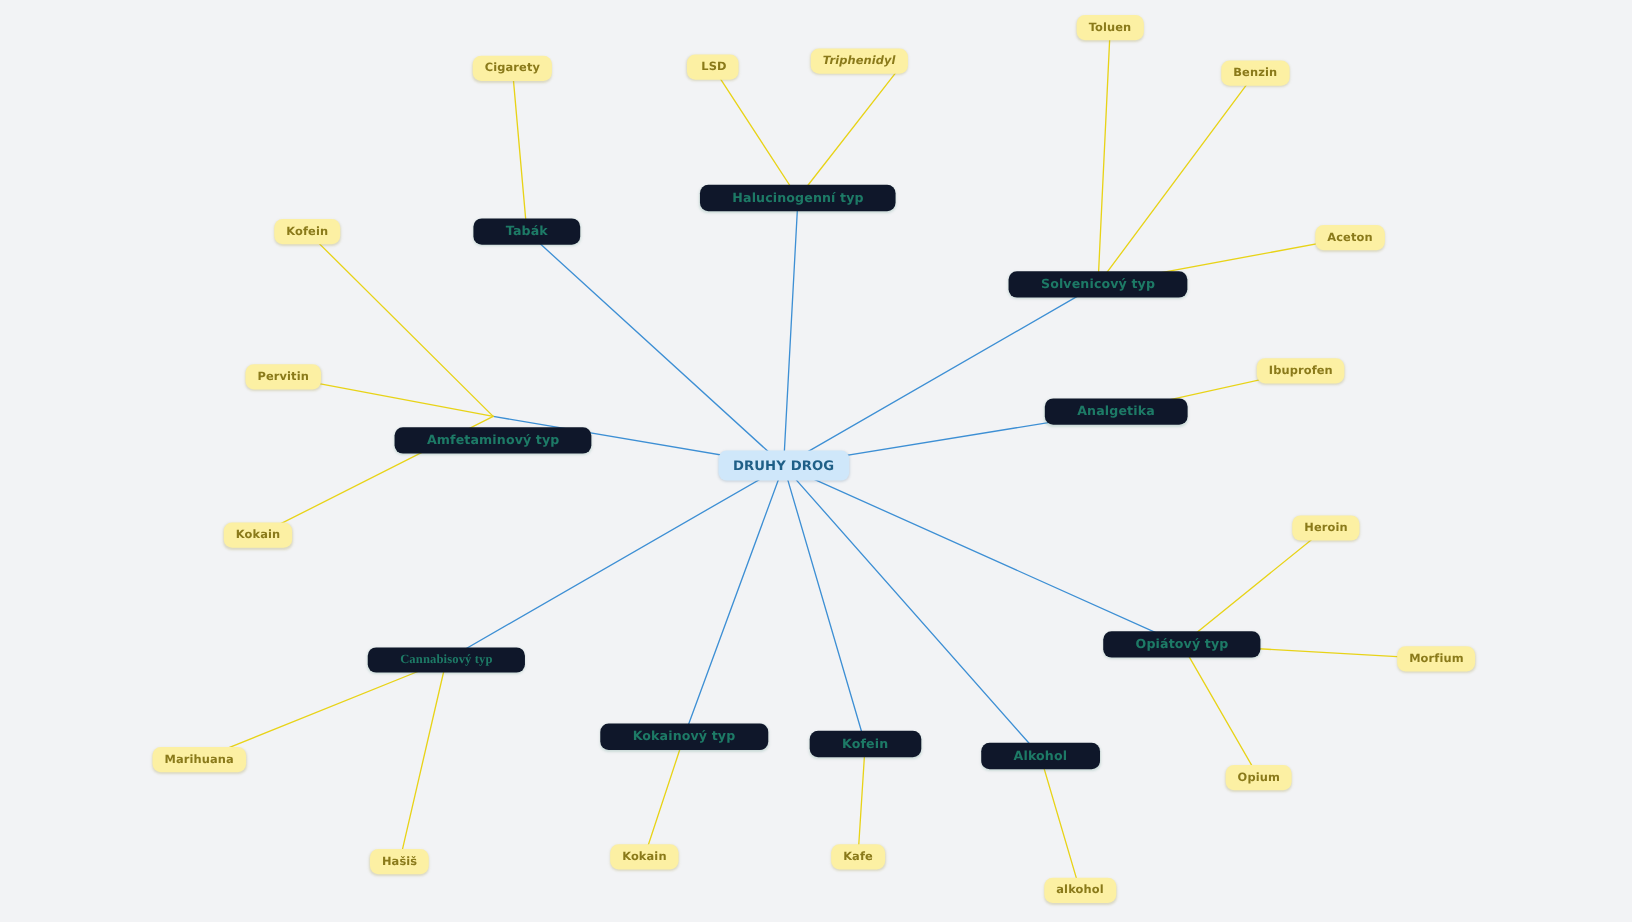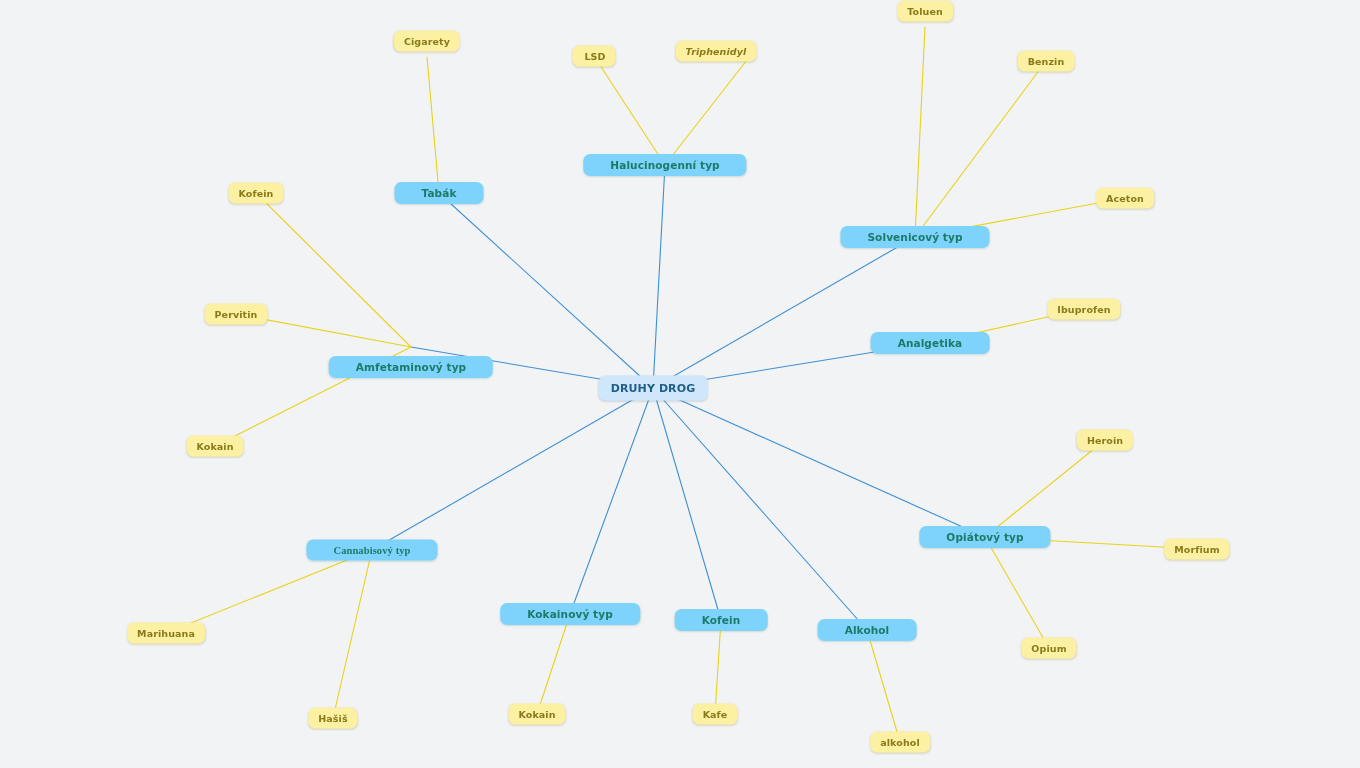--- a/index.html
+++ b/index.html
@@ -40,21 +40,21 @@
     cursor: default;
   }
   .node.root {
     background: #cfe7fa;
     color: #1f5f87;
     font-size: 11px;
     padding: 6px 12px;
     box-shadow: 0 1px 2px rgba(80,120,150,0.22);
   }
   .node.branch {
-    background: #7dd3fc;
+    background: #0f172a;
     color: #1d7a66;
     font-size: 10.5px;
     padding: 5px 27px;
     box-shadow: 0 1px 2px rgba(90,150,135,0.25);
   }
   .node.leaf {
     background: #fcf0a3;
     color: #8a7a1a;
     font-size: 9.5px;
     padding: 5px 10px;
@@ -100,24 +100,24 @@
       <div class="node branch" style="left: 439px; top: 193px;">Tabák</div>
       <div class="node branch" style="left: 665px; top: 165px;">Halucinogenní typ</div>
       <div class="node branch" style="left: 915px; top: 237px;">Solvenicový typ</div>
       <div class="node branch" style="left: 930px; top: 343px;">Analgetika</div>
       <div class="node branch" style="left: 985px; top: 537px;">Opiátový typ</div>
       <div class="node branch" style="left: 867px; top: 630px;">Alkohol</div>
       <div class="node branch" style="left: 721px; top: 620px;">Kofein</div>
       <div class="node branch" style="left: 570px; top: 614px;">Kokainový typ</div>
       <div class="node branch" style="left: 372px; top: 550px; font-family: Liberation Serif, serif;">Cannabisový typ</div>
       <div class="node branch" style="left: 411px; top: 347px; margin-top: 20px;">Amfetaminový typ</div>
-      <div class="node leaf" style="left: 427px; top: 41px;">Cigarety</div>
+      <div class="node leaf" style="left: 427px; top: 57px;">Cigarety</div>
       <div class="node leaf" style="left: 594px; top: 56px; padding-left: 12px;">LSD</div>
       <div class="node leaf" style="left: 716px; top: 51px; font-style: italic;">Triphenidyl</div>
-      <div class="node leaf" style="left: 925px; top: 11px;">Toluen</div>
+      <div class="node leaf" style="left: 925px; top: 23px;">Toluen</div>
       <div class="node leaf" style="left: 1046px; top: 61px;">Benzin</div>
       <div class="node leaf" style="left: 1125px; top: 198px;">Aceton</div>
       <div class="node leaf" style="left: 1084px; top: 309px;">Ibuprofen</div>
       <div class="node leaf" style="left: 1105px; top: 440px;">Heroin</div>
       <div class="node leaf" style="left: 1197px; top: 549px;">Morfium</div>
       <div class="node leaf" style="left: 1049px; top: 648px;">Opium</div>
       <div class="node leaf" style="left: 900px; top: 742px;">alkohol</div>
       <div class="node leaf" style="left: 715px; top: 714px;">Kafe</div>
       <div class="node leaf" style="left: 537px; top: 714px;">Kokain</div>
       <div class="node leaf" style="left: 333px; top: 718px;">Hašiš</div>

